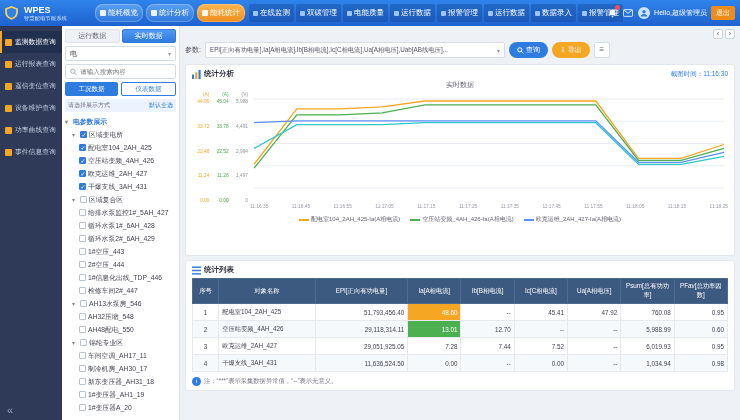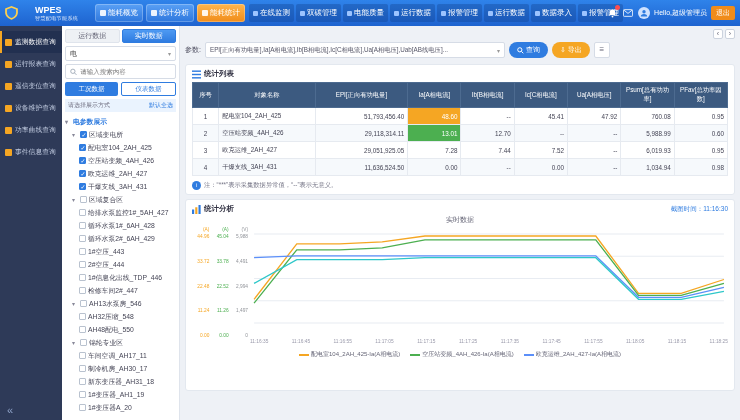--- a/index.html
+++ b/index.html
@@ -3,25 +3,25 @@
 <meta charset="utf-8">
 <style>
   * { margin:0; padding:0; box-sizing:border-box; }
   html,body { width:740px; height:420px; }
   body { font-family:"Liberation Sans", sans-serif; background:#eef1f6; overflow:hidden; position:relative; }
 
   
   .topbar { position:absolute; top:0; left:0; width:740px; height:26px;
     background:linear-gradient(180deg,#2f83ea,#1e63cf); display:flex; align-items:center;
     gap:4px; padding:0 5px; color:#fff; z-index:5; }
-  .logo { display:flex; align-items:center; gap:17px; flex:0 0 auto; width:86px; }
+  .logo { display:flex; align-items:center; gap:6px; flex:0 0 auto; width:86px; }
   .logo-title { font-size:9px; font-weight:bold; line-height:9px; }
   .logo-sub { font-size:5px; line-height:6px; opacity:.85; letter-spacing:.4px; }
   .primary-tabs { display:flex; gap:3px; flex:0 0 auto; }
-  .ptab { display:flex; align-items:center; gap:2px; height:18px; padding:0 5px; border-radius:3px;
+  .ptab { display:flex; align-items:center; gap:2px; height:18px; padding:0 5px; border-radius:8px;
     background:linear-gradient(180deg,#5aa0f5,#2e77dd); box-shadow:inset 0 0 0 1px rgba(255,255,255,.25);
     font-size:7.5px; cursor:pointer; white-space:nowrap; }
   .ptab.active { background:linear-gradient(180deg,#ffb64d,#f08c1a); }
   .ptab-icon { width:6px; height:6px; background:rgba(255,255,255,.9); border-radius:1px; }
   .menu { display:flex; gap:2px; flex:1; min-width:0; }
   .mitem { display:flex; align-items:center; gap:2px; height:18px; padding:0 4px; font-size:7.5px;
     background:rgba(10,50,120,.28); border-radius:2px; cursor:pointer; white-space:nowrap; }
   .mitem-icon { width:5px; height:5px; background:#9cc4ff; border-radius:1px; }
   .header-right { display:flex; align-items:center; gap:4px; flex:0 0 auto; }
   .hicon { position:relative; width:12px; height:12px; display:flex; align-items:center; justify-content:center; cursor:pointer; }
@@ -375,20 +375,106 @@
         <line x1="6.3" y1="6.3" x2="9" y2="9" stroke="#fff" stroke-width="1.4"></line>
       </svg>
       <span>查询</span>
     </button>
     <button class="btn export-btn">
       <span>⇩</span>
       <span>导出</span>
     </button>
     <span class="icon-btn">≡</span>
   </div>
+
+  <section class="card" style="height:192px;">
+    <div class="card-head">
+      <svg width="9" height="9" viewBox="0 0 10 10">
+        <rect x="0" y="5" width="2.4" height="5" fill="#2f7ce0"></rect>
+          <rect x="3.6" y="2.5" width="2.4" height="7.5" fill="#f5a623"></rect>
+          <rect x="7.2" y="0" width="2.4" height="10" fill="#2f7ce0"></rect>
+      </svg>
+      <span>统计分析</span>
+      <span class="snapshot">截图时间：11:16:30</span>
+    </div>
+    <div class="chart-title">实时数据</div>
+    <div class="chart-wrap">
+      <div class="axes" id="axis-cols">
+          <div class="axis-col" style="color: rgb(245, 166, 35);">
+            <div class="axis-unit">(A)</div>
+            <div class="axis-ticks">
+              <span>44.96</span>
+              <span>33.72</span>
+              <span>22.48</span>
+              <span>11.24</span>
+              <span>0.00</span>
+            </div>
+          </div>
+          <div class="axis-col" style="color: rgb(76, 175, 80);">
+            <div class="axis-unit">(A)</div>
+            <div class="axis-ticks">
+              <span>45.04</span>
+              <span>33.78</span>
+              <span>22.52</span>
+              <span>11.26</span>
+              <span>0.00</span>
+            </div>
+          </div>
+          <div class="axis-col" style="color: rgb(144, 147, 153);">
+            <div class="axis-unit">(V)</div>
+            <div class="axis-ticks">
+              <span>5,988</span>
+              <span>4,491</span>
+              <span>2,994</span>
+              <span>1,497</span>
+              <span>0</span>
+            </div>
+          </div>
+        </div>
+      <svg class="chart" id="chart-svg" viewBox="0 0 470 112" preserveAspectRatio="none">
+          <line x1="4" x2="466" y1="7" y2="7" stroke="#e8ecf2" stroke-width="1"></line>
+          <line x1="4" x2="466" y1="29.25" y2="29.25" stroke="#e8ecf2" stroke-width="1"></line>
+          <line x1="4" x2="466" y1="51.5" y2="51.5" stroke="#e8ecf2" stroke-width="1"></line>
+          <line x1="4" x2="466" y1="73.75" y2="73.75" stroke="#e8ecf2" stroke-width="1"></line>
+          <line x1="4" x2="466" y1="96" y2="96" stroke="#e8ecf2" stroke-width="1"></line>
+          <polyline points="4.0,72.3 46.0,16.9 88.0,16.9 130.0,14.9 172.0,9.0 214.0,9.0 256.0,9.0 298.0,9.0 340.0,9.0 382.0,66.3 424.0,66.3 466.0,52.5" fill="none" stroke="#f5a623" stroke-width="1.3"></polyline>
+          <polyline points="4.0,76.2 46.0,22.8 88.0,22.8 130.0,20.8 172.0,12.9 214.0,12.9 256.0,12.9 298.0,12.9 340.0,12.9 382.0,68.3 424.0,68.3 466.0,56.4" fill="none" stroke="#4caf50" stroke-width="1.3"></polyline>
+          <polyline points="4.0,30.7 46.0,28.8 88.0,28.8 130.0,28.8 172.0,28.8 214.0,28.8 256.0,28.8 298.0,28.8 340.0,28.8 382.0,70.3 424.0,70.3 466.0,60.4" fill="none" stroke="#5b8ff9" stroke-width="1.3"></polyline>
+          <polyline points="4.0,56.4 46.0,32.7 88.0,32.7 130.0,32.7 172.0,30.7 214.0,30.7 256.0,30.7 298.0,30.7 340.0,30.7 382.0,72.3 424.0,72.3 466.0,64.4" fill="none" stroke="#2ec7c9" stroke-width="1.3"></polyline>
+        </svg>
+    </div>
+    <div class="xticks" id="xticks">
+        <span>11:16:35</span>
+        <span>11:16:45</span>
+        <span>11:16:55</span>
+        <span>11:17:05</span>
+        <span>11:17:15</span>
+        <span>11:17:25</span>
+        <span>11:17:35</span>
+        <span>11:17:45</span>
+        <span>11:17:55</span>
+        <span>11:18:05</span>
+        <span>11:18:15</span>
+        <span>11:18:25</span>
+      </div>
+    <div class="legend" id="legend">
+        <span class="lg">
+          <i style="background: rgb(245, 166, 35);"></i>
+          <span>配电室104_2AH_425-Ia(A相电流)</span>
+        </span>
+        <span class="lg">
+          <i style="background: rgb(76, 175, 80);"></i>
+          <span>空压站变频_4AH_426-Ia(A相电流)</span>
+        </span>
+        <span class="lg">
+          <i style="background: rgb(91, 143, 249);"></i>
+          <span>欧克运维_2AH_427-Ia(A相电流)</span>
+        </span>
+      </div>
+  </section>
 
   <section class="card">
     <div class="card-head">
       <svg width="9" height="9" viewBox="0 0 10 10">
         <rect x="0" y="0.5" width="10" height="1.6" fill="#2f7ce0"></rect>
           <rect x="0" y="4.2" width="10" height="1.6" fill="#2f7ce0"></rect>
           <rect x="0" y="7.9" width="10" height="1.6" fill="#2f7ce0"></rect>
       </svg>
       <span>统计列表</span>
     </div>
@@ -462,99 +548,13 @@
             <td>1,034.94</td>
             <td>0.98</td>
           </tr>
         </tbody>
     </table>
     <div class="note">
       <span class="note-i">i</span>
       <span>注：“***”表示采集数据异常值，“--”表示无意义。</span>
     </div>
   </section>
-
-  <section class="card" style="height:192px;">
-    <div class="card-head">
-      <svg width="9" height="9" viewBox="0 0 10 10">
-        <rect x="0" y="5" width="2.4" height="5" fill="#2f7ce0"></rect>
-          <rect x="3.6" y="2.5" width="2.4" height="7.5" fill="#f5a623"></rect>
-          <rect x="7.2" y="0" width="2.4" height="10" fill="#2f7ce0"></rect>
-      </svg>
-      <span>统计分析</span>
-      <span class="snapshot">截图时间：11:16:30</span>
-    </div>
-    <div class="chart-title">实时数据</div>
-    <div class="chart-wrap">
-      <div class="axes" id="axis-cols">
-          <div class="axis-col" style="color: rgb(245, 166, 35);">
-            <div class="axis-unit">(A)</div>
-            <div class="axis-ticks">
-              <span>44.96</span>
-              <span>33.72</span>
-              <span>22.48</span>
-              <span>11.24</span>
-              <span>0.00</span>
-            </div>
-          </div>
-          <div class="axis-col" style="color: rgb(76, 175, 80);">
-            <div class="axis-unit">(A)</div>
-            <div class="axis-ticks">
-              <span>45.04</span>
-              <span>33.78</span>
-              <span>22.52</span>
-              <span>11.26</span>
-              <span>0.00</span>
-            </div>
-          </div>
-          <div class="axis-col" style="color: rgb(144, 147, 153);">
-            <div class="axis-unit">(V)</div>
-            <div class="axis-ticks">
-              <span>5,988</span>
-              <span>4,491</span>
-              <span>2,994</span>
-              <span>1,497</span>
-              <span>0</span>
-            </div>
-          </div>
-        </div>
-      <svg class="chart" id="chart-svg" viewBox="0 0 470 112" preserveAspectRatio="none">
-          <line x1="4" x2="466" y1="7" y2="7" stroke="#e8ecf2" stroke-width="1"></line>
-          <line x1="4" x2="466" y1="29.25" y2="29.25" stroke="#e8ecf2" stroke-width="1"></line>
-          <line x1="4" x2="466" y1="51.5" y2="51.5" stroke="#e8ecf2" stroke-width="1"></line>
-          <line x1="4" x2="466" y1="73.75" y2="73.75" stroke="#e8ecf2" stroke-width="1"></line>
-          <line x1="4" x2="466" y1="96" y2="96" stroke="#e8ecf2" stroke-width="1"></line>
-          <polyline points="4.0,72.3 46.0,16.9 88.0,16.9 130.0,14.9 172.0,9.0 214.0,9.0 256.0,9.0 298.0,9.0 340.0,9.0 382.0,66.3 424.0,66.3 466.0,52.5" fill="none" stroke="#f5a623" stroke-width="1.3"></polyline>
-          <polyline points="4.0,76.2 46.0,22.8 88.0,22.8 130.0,20.8 172.0,12.9 214.0,12.9 256.0,12.9 298.0,12.9 340.0,12.9 382.0,68.3 424.0,68.3 466.0,56.4" fill="none" stroke="#4caf50" stroke-width="1.3"></polyline>
-          <polyline points="4.0,30.7 46.0,28.8 88.0,28.8 130.0,28.8 172.0,28.8 214.0,28.8 256.0,28.8 298.0,28.8 340.0,28.8 382.0,70.3 424.0,70.3 466.0,60.4" fill="none" stroke="#5b8ff9" stroke-width="1.3"></polyline>
-          <polyline points="4.0,56.4 46.0,32.7 88.0,32.7 130.0,32.7 172.0,30.7 214.0,30.7 256.0,30.7 298.0,30.7 340.0,30.7 382.0,72.3 424.0,72.3 466.0,64.4" fill="none" stroke="#2ec7c9" stroke-width="1.3"></polyline>
-        </svg>
-    </div>
-    <div class="xticks" id="xticks">
-        <span>11:16:35</span>
-        <span>11:16:45</span>
-        <span>11:16:55</span>
-        <span>11:17:05</span>
-        <span>11:17:15</span>
-        <span>11:17:25</span>
-        <span>11:17:35</span>
-        <span>11:17:45</span>
-        <span>11:17:55</span>
-        <span>11:18:05</span>
-        <span>11:18:15</span>
-        <span>11:18:25</span>
-      </div>
-    <div class="legend" id="legend">
-        <span class="lg">
-          <i style="background: rgb(245, 166, 35);"></i>
-          <span>配电室104_2AH_425-Ia(A相电流)</span>
-        </span>
-        <span class="lg">
-          <i style="background: rgb(76, 175, 80);"></i>
-          <span>空压站变频_4AH_426-Ia(A相电流)</span>
-        </span>
-        <span class="lg">
-          <i style="background: rgb(91, 143, 249);"></i>
-          <span>欧克运维_2AH_427-Ia(A相电流)</span>
-        </span>
-      </div>
-  </section>
 </main>
 
 </body></html>

